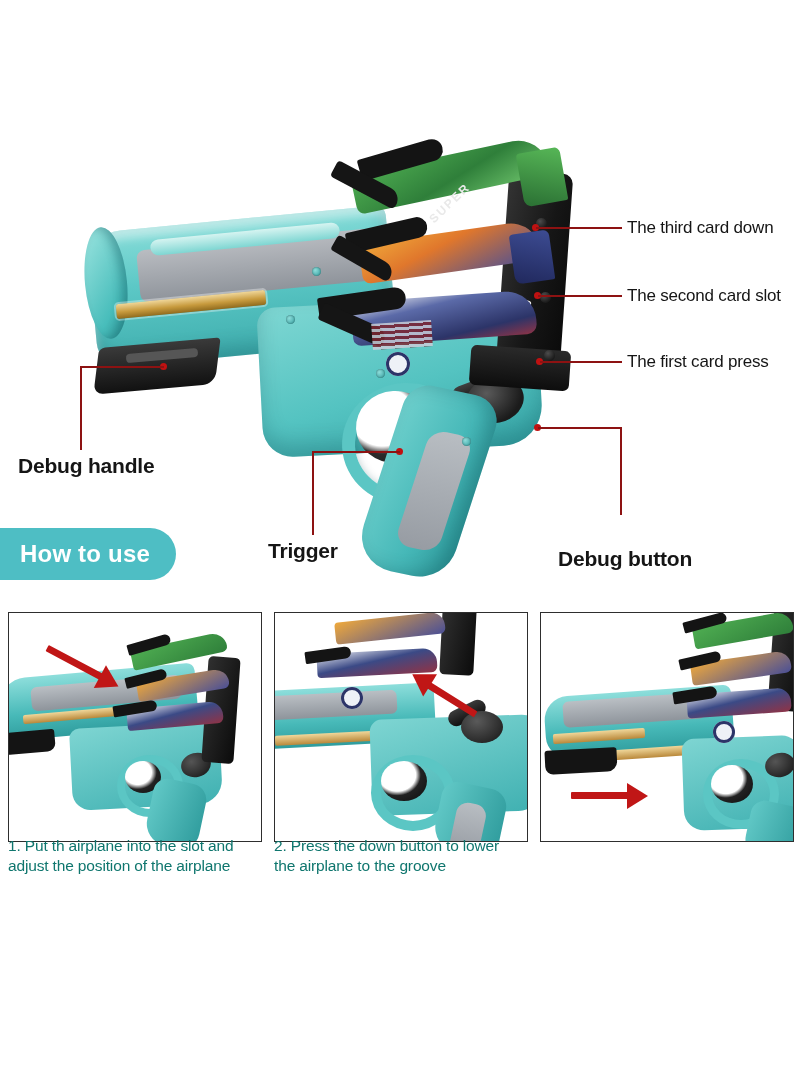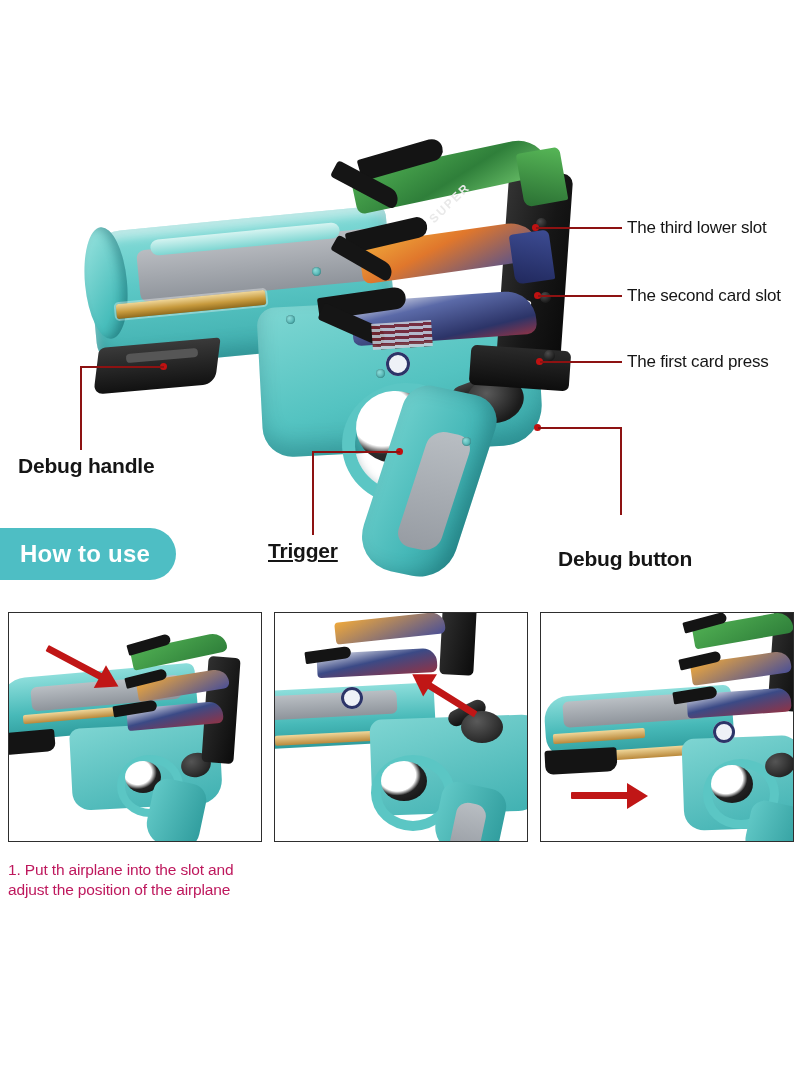--- a/index.html
+++ b/index.html
@@ -166,22 +166,22 @@
 
   .arrow{position:absolute;}
   .arrow .shaft{position:absolute;background:#c01616;height:7px;border-radius:1px;}
   .arrow .head{
     position:absolute;width:0;height:0;
     border-top:13px solid transparent;border-bottom:13px solid transparent;
     border-left:21px solid #c01616;
   }
 
   .caption{
-    position:absolute;top:248px;width:250px;
-    font-size:15.5px;line-height:1.27;color:#be185d;letter-spacing:-.15px;
+    position:absolute;top:224px;width:250px;
+    font-size:15.5px;line-height:1.27;color:#0f766e;letter-spacing:-.15px;
   }
   .caption.c1{left:8px;}
   .caption.c2{left:274px;}
   .caption.c3{left:540px;width:258px;}
 </style>
 </head>
 <body>
 
 <div class="sheet">
 
@@ -254,39 +254,39 @@
       <div style="position:absolute;left:386px;top:352px;width:24px;height:24px;border-radius:50%;
            background:#eef1f7;box-shadow:inset 0 0 0 3px #2c3468;"></div>
       <div style="position:absolute;left:372px;top:322px;width:60px;height:26px;
            background:repeating-linear-gradient(0deg,#c8ccd8 0 3px,#7d2733 3px 6px);opacity:.85;
            transform:rotate(-4deg);"></div>
       <div class="fin-badge" style="left:504px;top:330px;transform:rotate(-80deg);"></div>
     </div>
 
     <div class="leader-dot" style="left:532px;top:224px;"></div>
     <div class="leader h" style="left:536px;top:227px;width:86px;"></div>
-    <div class="callout-label" style="left:627px;top:219px;">The third lower slot</div>
+    <div class="callout-label" style="left:627px;top:219px;">The third card down</div>
 
     <div class="leader-dot" style="left:534px;top:292px;"></div>
     <div class="leader h" style="left:538px;top:295px;width:84px;"></div>
     <div class="callout-label" style="left:627px;top:287px;">The second card slot</div>
 
     <div class="leader-dot" style="left:536px;top:358px;"></div>
     <div class="leader h" style="left:540px;top:361px;width:82px;"></div>
     <div class="callout-label" style="left:627px;top:353px;">The first card press</div>
 
     <div class="leader-dot" style="left:160px;top:363px;"></div>
     <div class="leader h" style="left:80px;top:366px;width:84px;"></div>
     <div class="leader v" style="left:80px;top:366px;height:84px;"></div>
     <div class="callout-label big" style="left:18px;top:455px;">Debug handle</div>
 
     <div class="leader-dot" style="left:396px;top:448px;"></div>
     <div class="leader h" style="left:312px;top:451px;width:88px;"></div>
     <div class="leader v" style="left:312px;top:451px;height:84px;"></div>
-    <div class="callout-label big" style="left:268px;top:540px;text-decoration:underline;">Trigger</div>
+    <div class="callout-label big" style="left:268px;top:540px;">Trigger</div>
 
     <div class="leader-dot" style="left:534px;top:424px;"></div>
     <div class="leader h" style="left:538px;top:427px;width:84px;"></div>
     <div class="leader v" style="left:620px;top:427px;height:88px;"></div>
     <div class="callout-label big" style="left:558px;top:548px;">Debug button</div>
 
     <div class="howto-badge">
       <span>How to use</span>
     </div>
   </div>
@@ -430,15 +430,16 @@
              background:#eef1f7;box-shadow:inset 0 0 0 3px #2c3468;"></div>
 
         <div class="arrow" style="left:30px;top:170px;">
           <div class="shaft" style="left:0;top:9px;width:60px;"></div>
           <div class="head" style="left:56px;top:0;"></div>
         </div>
       </div>
     </div>
 
     <div class="caption c1">1. Put th airplane into the slot  and adjust the position of the airplane</div>
+    <div class="caption c2">2. Press the down button to lower the airplane to the groove</div>
   </div>
 
 </div>
 
 </body></html>

